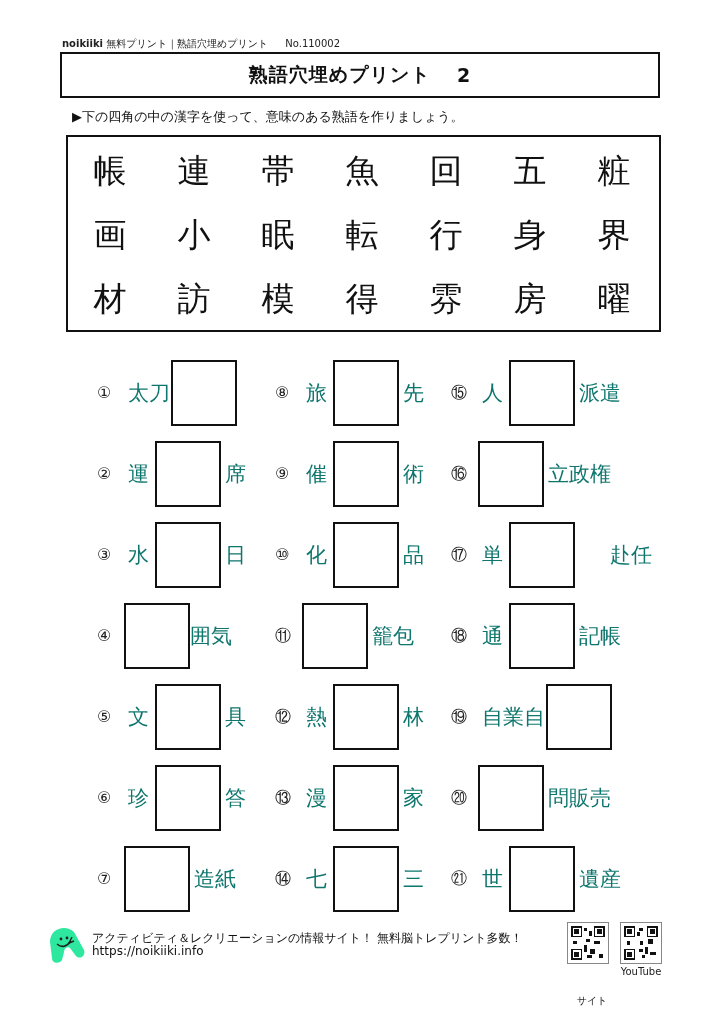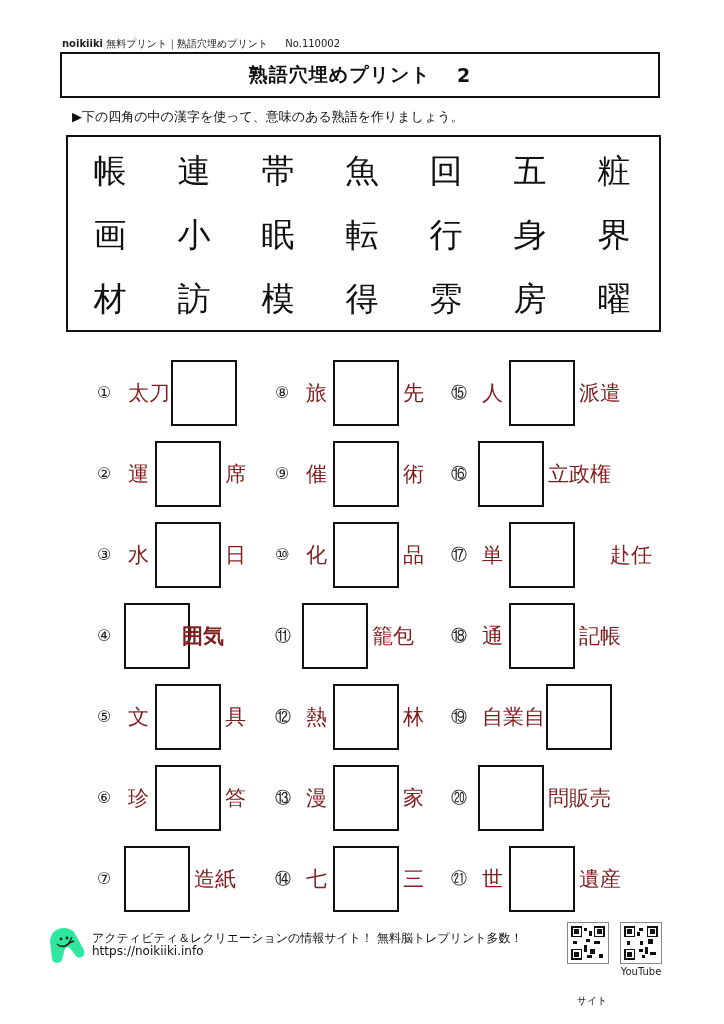--- a/index.html
+++ b/index.html
@@ -12,21 +12,21 @@
                border:2px solid #111; box-sizing:border-box; display:flex; align-items:center; justify-content:center; }
   .title-box span { font-size:19px; font-weight:bold; letter-spacing:1px; }
   .title-box .num { margin-left:26px; }
   .instruction { position:absolute; left:72px; top:108px; font-size:13px; color:#111; white-space:nowrap; }
   .kanji-box { position:absolute; left:66px; top:135px; width:595px; height:197px;
                border:2px solid #111; box-sizing:border-box; }
   .kanji-row { position:absolute; left:0; width:100%; height:60px; }
   .kanji-cell { position:absolute; width:60px; text-align:center; font-size:33px; line-height:60px; color:#111; }
   .q { position:absolute; height:66px; }
   .q-num { position:absolute; font-size:16px; line-height:66px; color:#222; }
-  .q-text { position:absolute; font-size:21px; line-height:66px; color:#7f1d1d; white-space:nowrap; }
+  .q-text { position:absolute; font-size:21px; line-height:66px; color:#0f766e; white-space:nowrap; }
   .q-box { position:absolute; width:66px; height:66px; border:2.5px solid #111; box-sizing:border-box; background:#fff; }
   .footer-logo { position:absolute; left:44px; top:922px; width:44px; height:44px; }
   .footer-text { position:absolute; left:92px; top:930px; font-size:12px; color:#111; white-space:nowrap;text-align:right; }
   .footer-url { position:absolute; left:92px; top:944px; font-size:12px; color:#111; white-space:nowrap; }
   .qr { position:absolute; top:922px; width:42px; height:42px; border:1px solid #888; box-sizing:border-box; padding:3px; background:#fff; }
   .qr-label { position:absolute; top:966px; font-size:10px; color:#222; text-align:center; width:50px; }
 </style>
 </head>
 <body>
 
@@ -87,21 +87,21 @@
     </div>
     <div class="q" style="left: 0px; top: 522px;">
       <div class="q-num" style="left: 97px;">③</div>
       <div class="q-text" style="left: 128px;">水</div>
       <div class="q-box" style="left: 155px; top: 0px;"></div>
       <div class="q-text" style="left: 225px;">日</div>
     </div>
     <div class="q" style="left: 0px; top: 603px;">
       <div class="q-num" style="left: 97px;">④</div>
       <div class="q-box" style="left: 124px; top: 0px;"></div>
-      <div class="q-text" style="left: 182px; font-weight: bold;">囲気</div>
+      <div class="q-text" style="left: 190px;">囲気</div>
     </div>
     <div class="q" style="left: 0px; top: 684px;">
       <div class="q-num" style="left: 97px;">⑤</div>
       <div class="q-text" style="left: 128px;">文</div>
       <div class="q-box" style="left: 155px; top: 0px;"></div>
       <div class="q-text" style="left: 225px;">具</div>
     </div>
     <div class="q" style="left: 0px; top: 765px;">
       <div class="q-num" style="left: 97px;">⑥</div>
       <div class="q-text" style="left: 128px;">珍</div>

